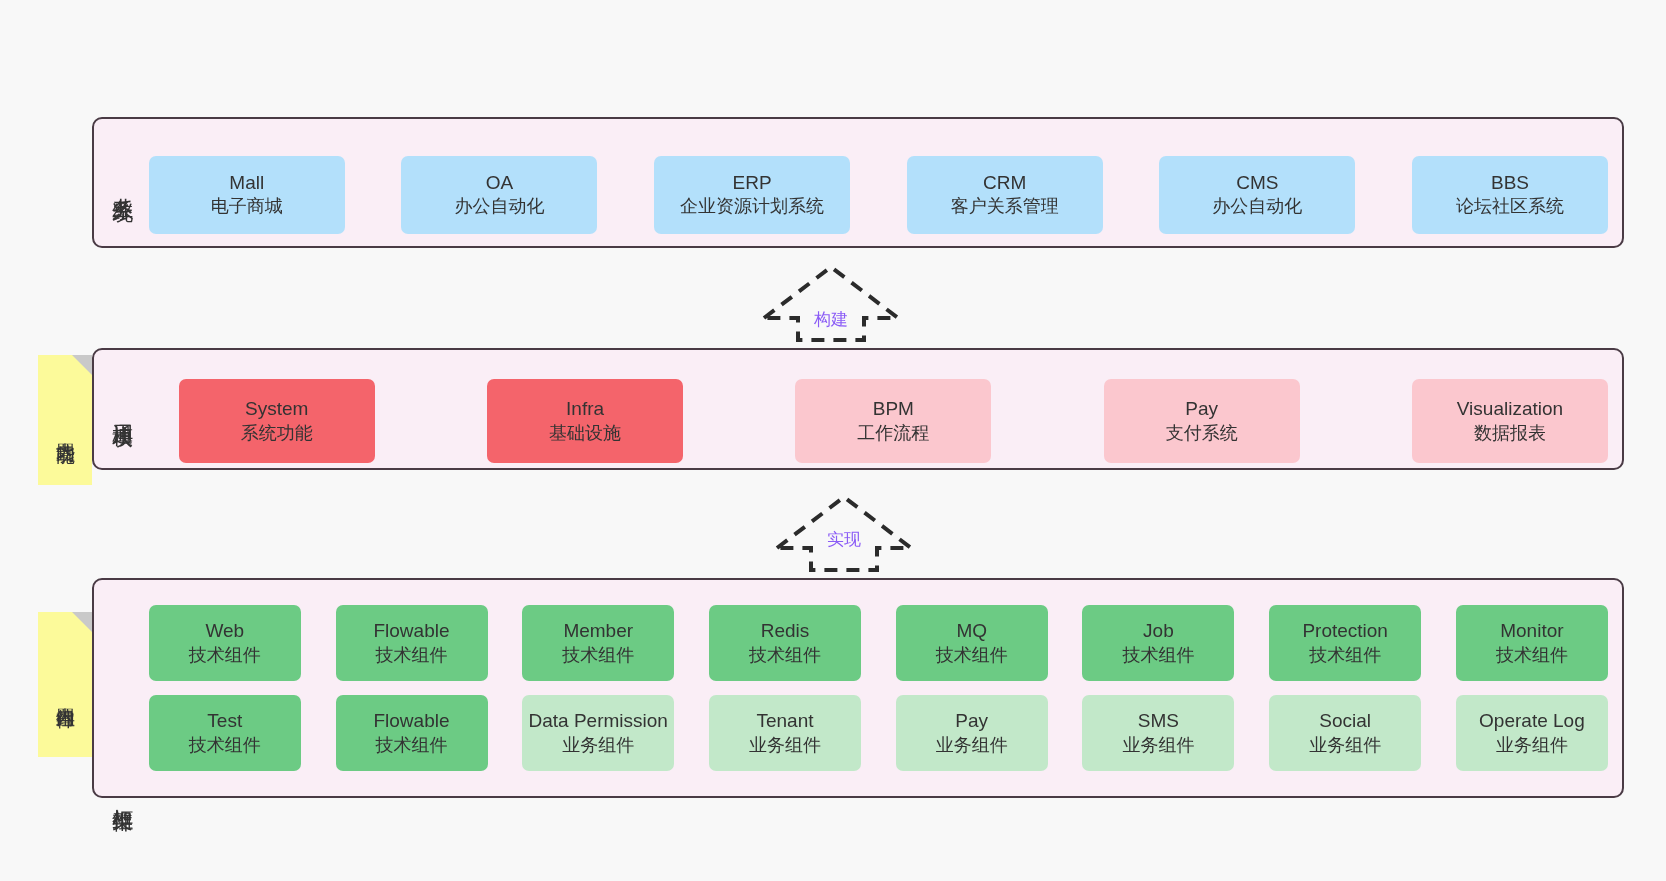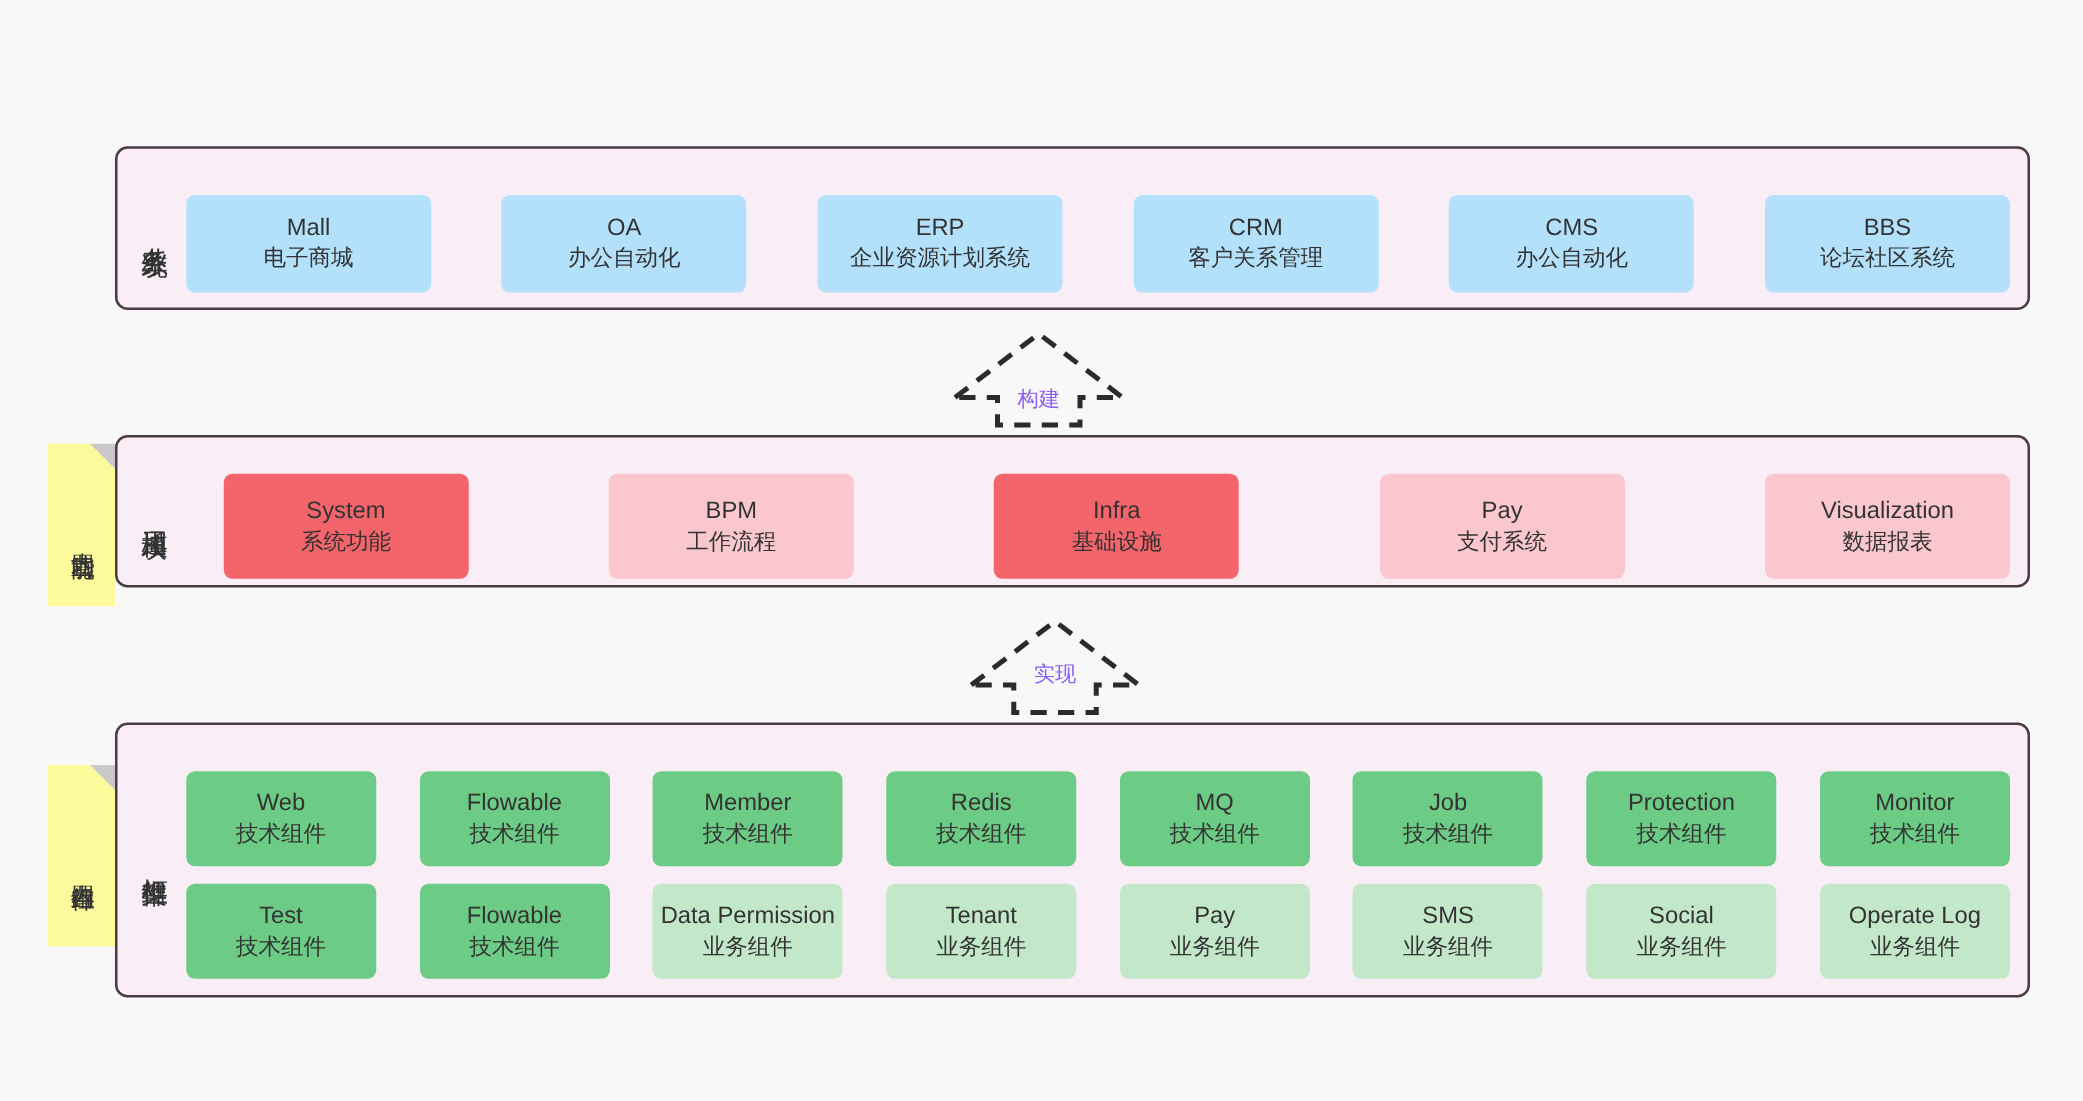--- a/index.html
+++ b/index.html
@@ -170,27 +170,27 @@
   </div>
 
   <div class="layer" style="left:92px; top:348px; width:1532px; height:122px;gap:30px;">
     <div class="layer-caption">通用模块</div>
     <div class="cards">
 
       <div class="card mod hot">
         <div class="c-en">System</div>
         <div class="c-cn">系统功能</div>
       </div>
+      <div class="card mod hot">
+        <div class="c-en">Infra</div>
+        <div class="c-cn">基础设施</div>
+      </div>
       <div class="card mod">
         <div class="c-en">BPM</div>
         <div class="c-cn">工作流程</div>
-      </div>
-      <div class="card mod hot">
-        <div class="c-en">Infra</div>
-        <div class="c-cn">基础设施</div>
       </div>
       <div class="card mod">
         <div class="c-en">Pay</div>
         <div class="c-cn">支付系统</div>
       </div>
       <div class="card mod">
         <div class="c-en">Visualization</div>
         <div class="c-cn">数据报表</div>
       </div>
 
@@ -202,21 +202,21 @@
       <path d="M 4 56 L 71 5 L 138 56 L 104 56 L 104 78 L 38 78 L 38 56 Z" fill="none" stroke="#2b2b2b" stroke-width="4" stroke-dasharray="13 9" stroke-linecap="butt"></path>
     </svg>
     <div class="arrow-label" style="top:36px;">实现</div>
   </div>
 
   <div class="note" style="left:38px; top:612px; height:145px;">
     <div class="fold"></div>
     <div class="note-text">内置组件</div>
   </div>
 
-  <div class="layer" style="left:92px; top:578px; width:1532px; height:220px;">
+  <div class="layer" style="left:92px; top:578px; width:1532px; height:220px;align-items:flex-end;">
     <div class="layer-caption">框架组件</div>
     <div class="cards two-row">
 
       <div class="card-row">
         <div class="card tech">
           <div class="c-en">Web</div>
           <div class="c-cn">技术组件</div>
         </div>
         <div class="card tech">
           <div class="c-en">Flowable</div>

